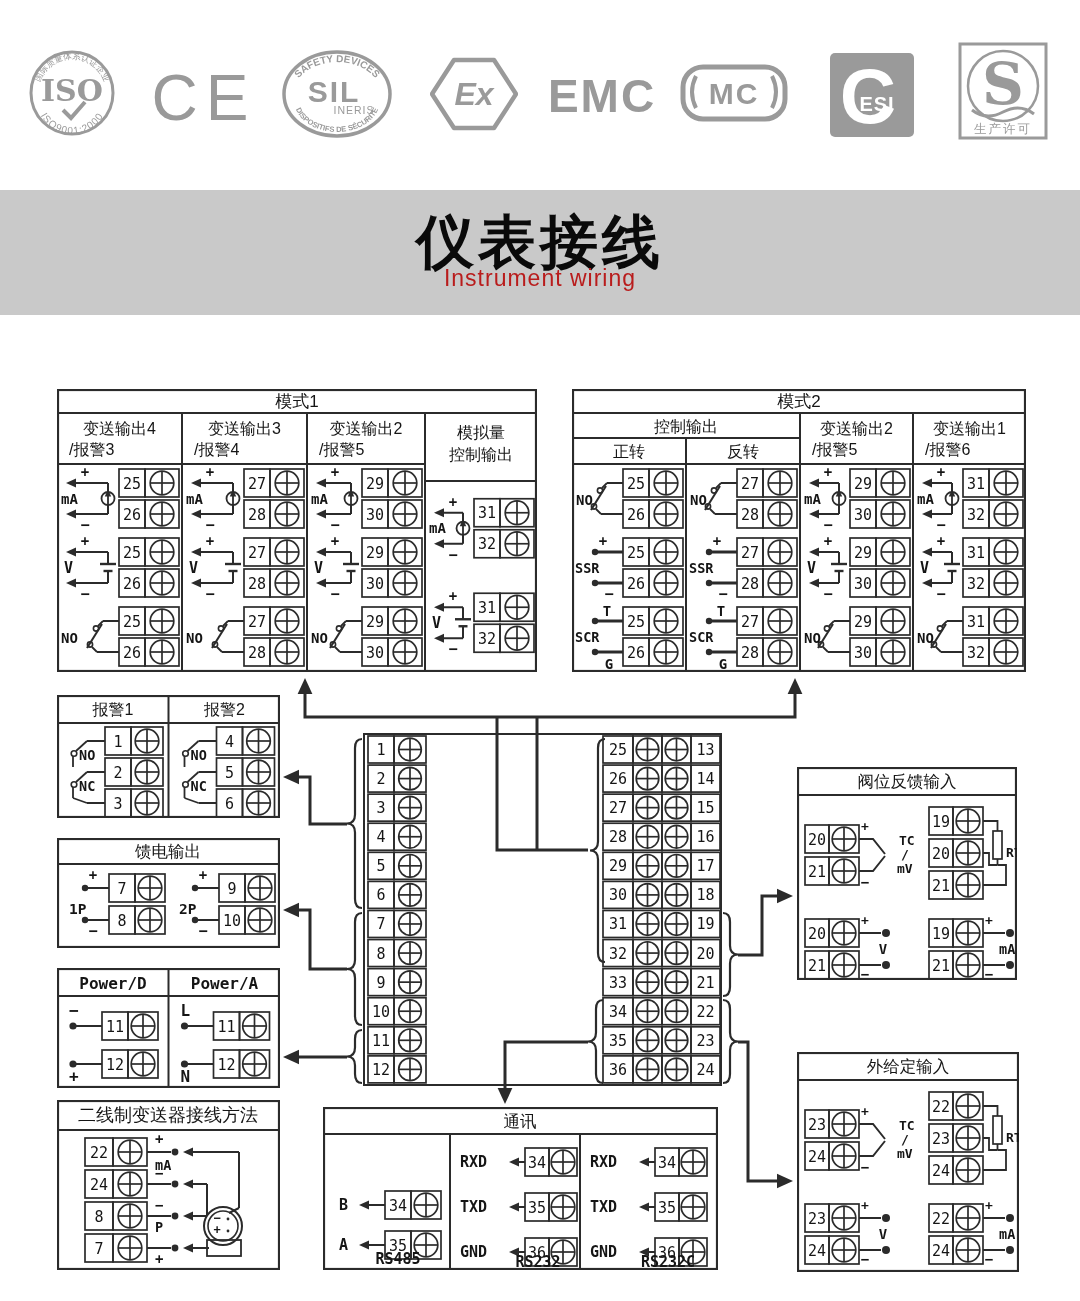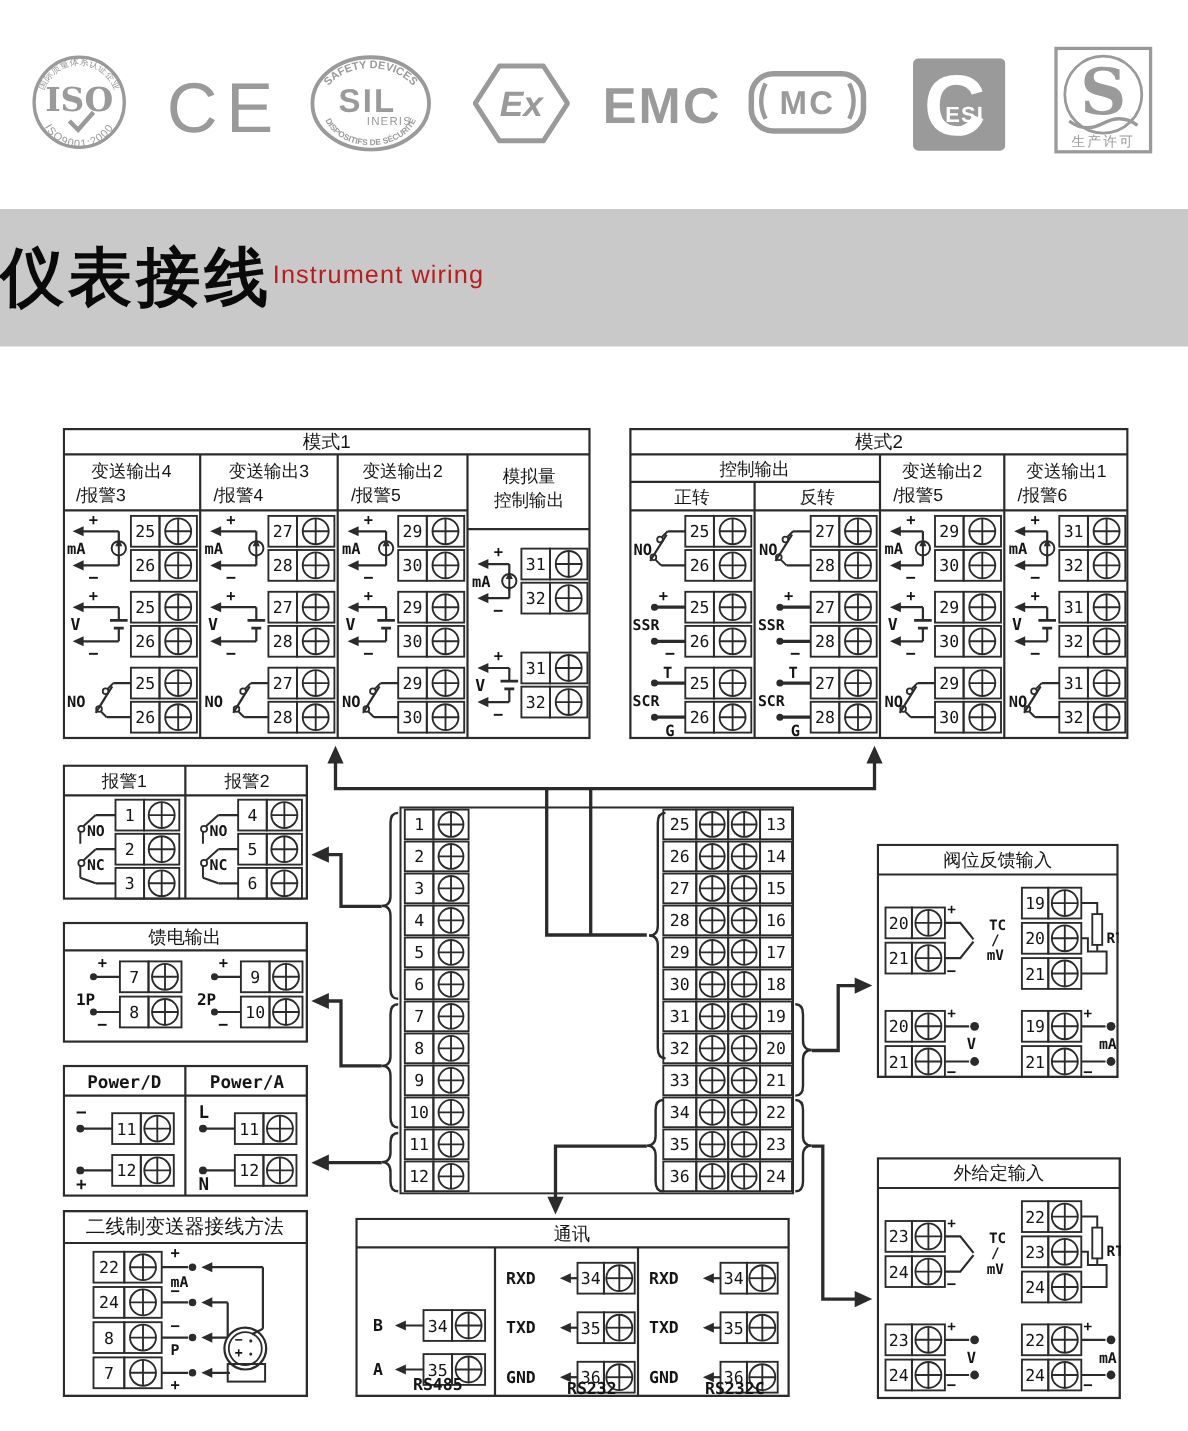--- a/index.html
+++ b/index.html
@@ -1,20 +1,20 @@
 <!DOCTYPE html>
 <html><head>
 <meta charset="utf-8">
 <style>
   html,body{margin:0;padding:0;background:#ffffff;}
   .canvas{position:relative;width:1080px;height:1301px;background:#fff;overflow:hidden;
           font-family:"Liberation Sans","DejaVu Sans",sans-serif;}
   .abs{position:absolute;}
   .banner{position:absolute;left:0;top:190px;width:1080px;height:125px;
-          display:flex;flex-direction:row;align-items:center;justify-content:flex-start;}
+          display:flex;flex-direction:column;align-items:center;justify-content:center;}
   .banner-title{font-size:58px;font-weight:bold;color:#0a0a0a;letter-spacing:4px;line-height:1;}
   .banner-sub{font-size:23px;color:#b91c1c;margin-top:-6px;letter-spacing:1px;}
   svg{display:block;}
 </style>
 </head>
 <body>
 
 <div class="canvas">
 
   <svg id="logo-iso" class="abs" style="left:26px;top:46px" width="92" height="98" viewBox="0 0 92 98">

